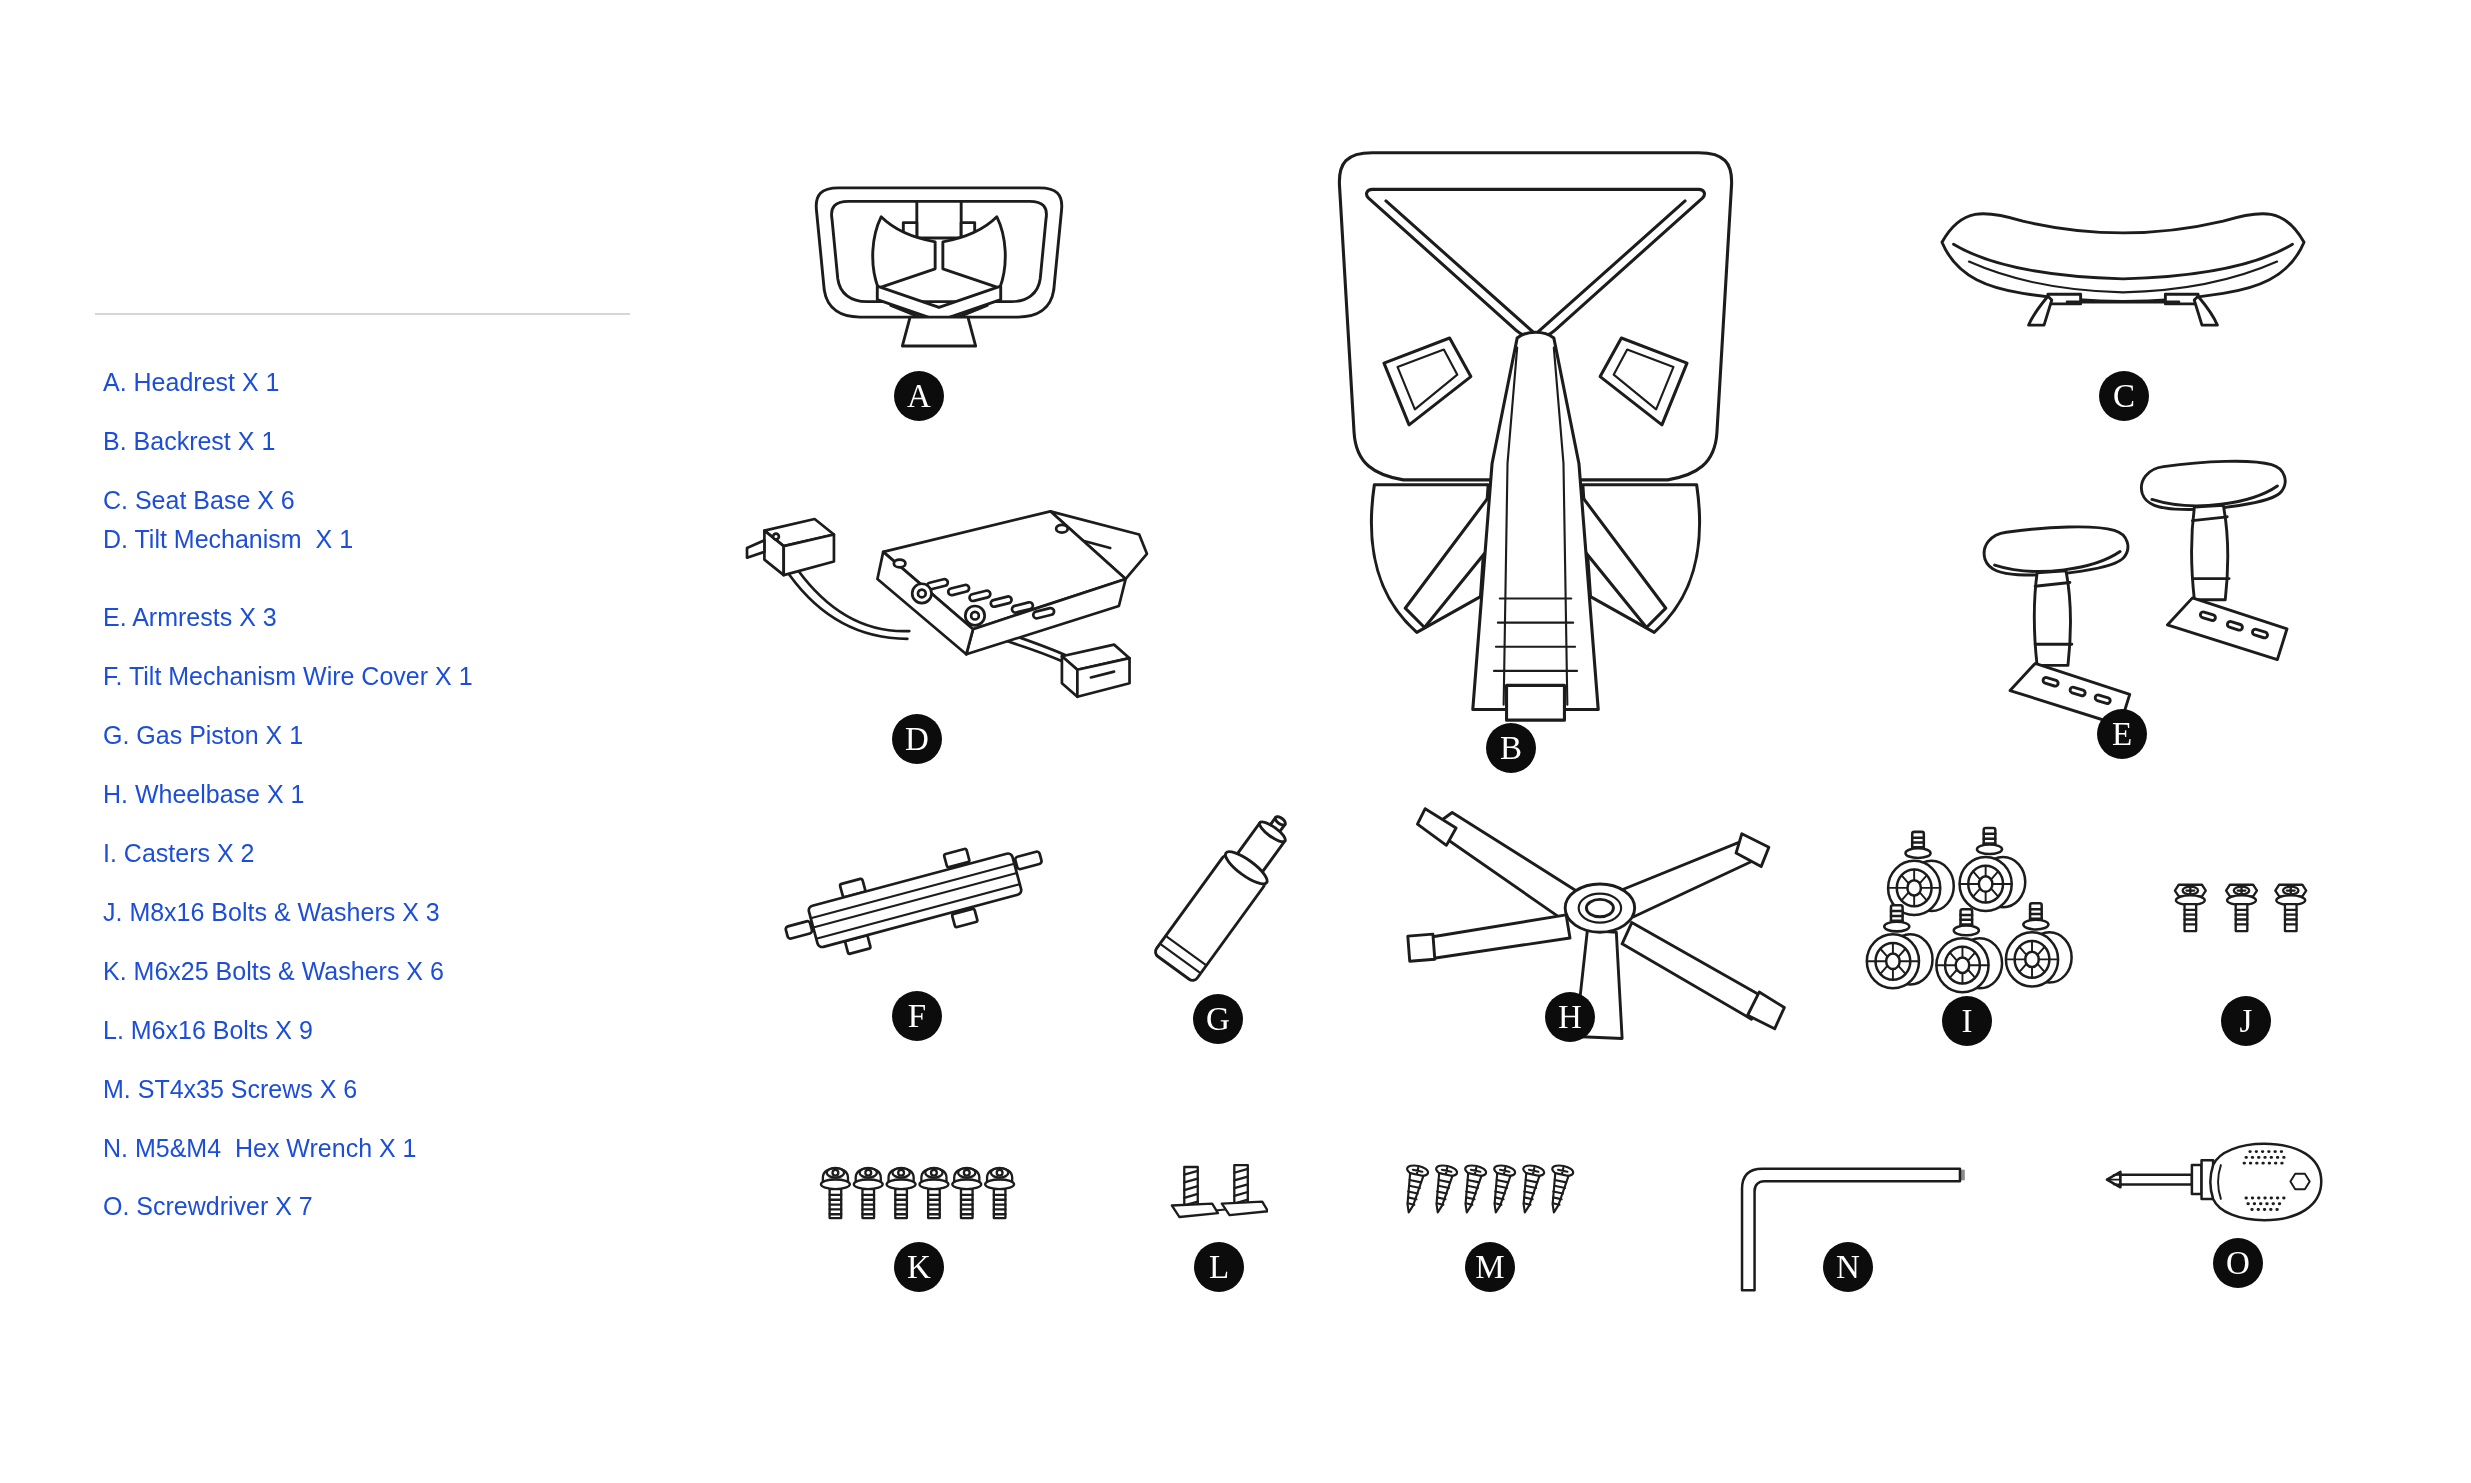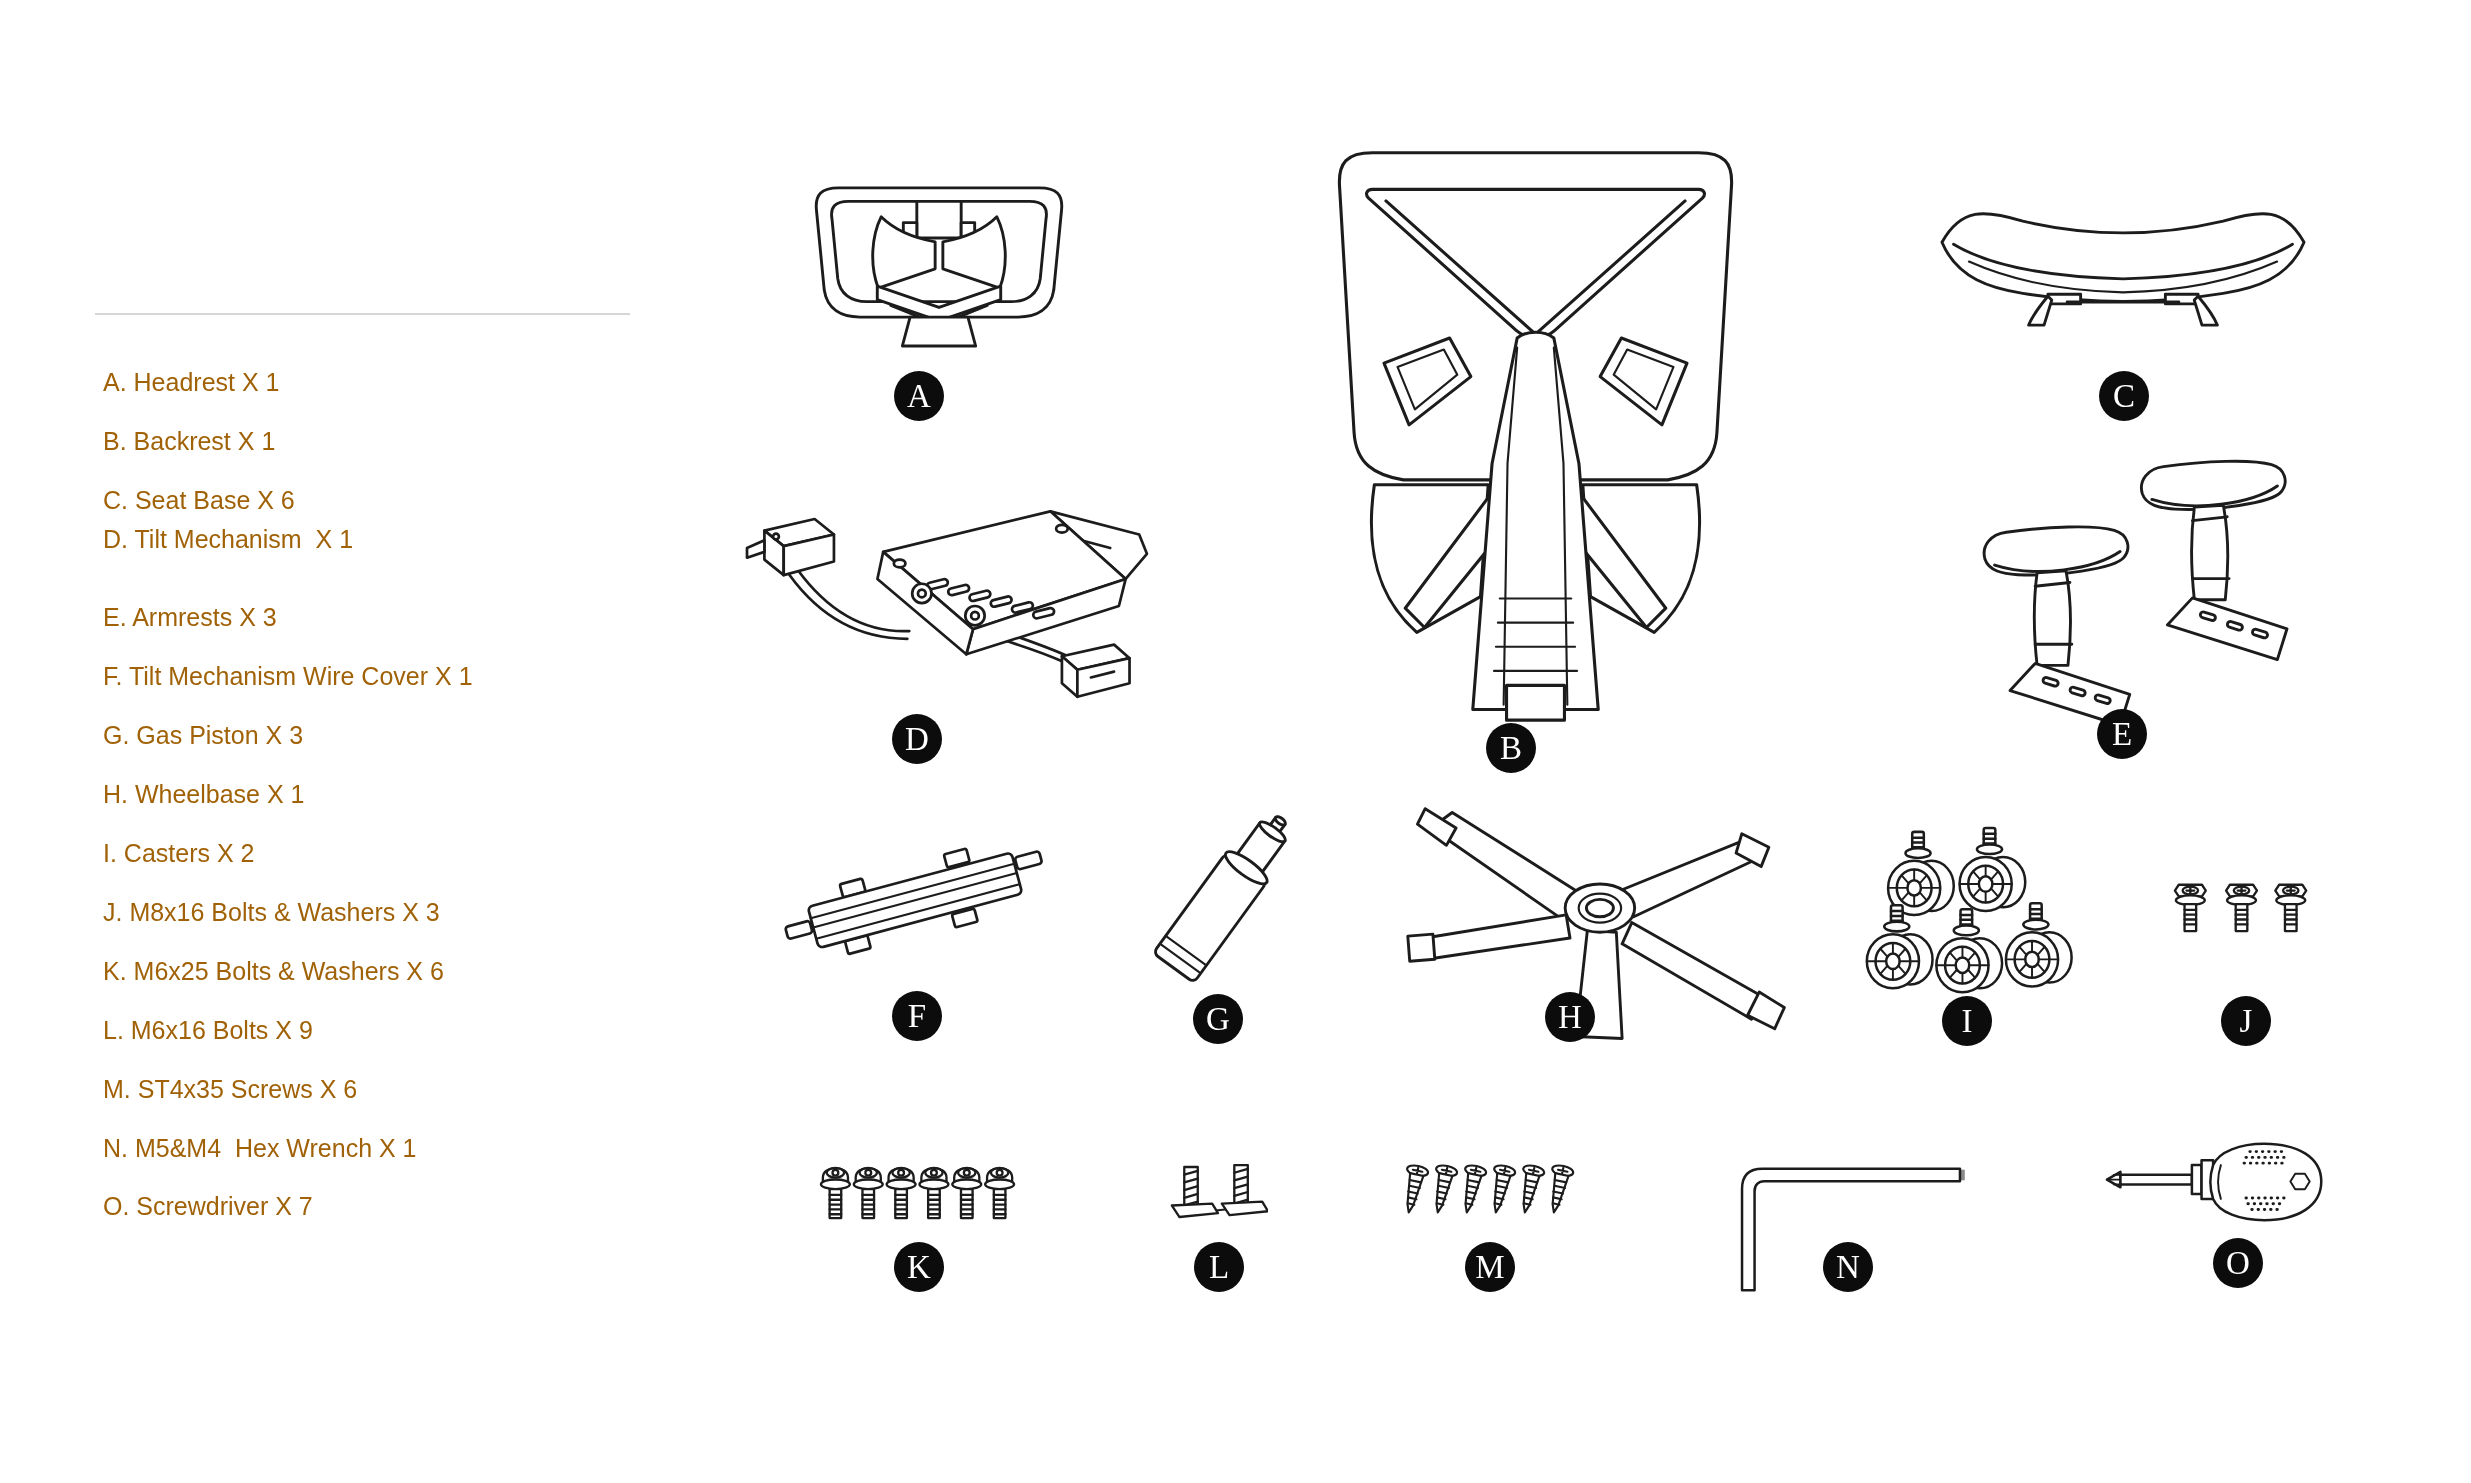--- a/index.html
+++ b/index.html
@@ -3,21 +3,21 @@
 <meta charset="utf-8">
 <style>
   html,body{margin:0;padding:0;background:#ffffff;}
   .canvas{position:relative;width:2472px;height:1483px;background:#ffffff;overflow:hidden;
           font-family:"Liberation Sans","DejaVu Sans",sans-serif;color:#161616;}
   .page-title{position:absolute;left:100px;top:220px;margin:0;font-size:50px;font-weight:700;
               letter-spacing:-1px;color:#111;}
   .divider{position:absolute;left:95px;top:313px;width:535px;height:1.9px;background:#d6d6d6;}
   .parts-list{position:absolute;left:0;top:0;margin:0;padding:0;list-style:none;}
   .list-item{position:absolute;left:103px;width:541px;font-size:25px;line-height:29px;
-             color:#a16207;white-space:pre;}
+             color:#1d4ed8;white-space:pre;}
   .part{position:absolute;}
   .part svg{display:block;}
   .badge{position:absolute;width:50px;height:50px;border-radius:50%;background:#0c0c0c;
           color:#ffffff;font-family:"Liberation Serif","DejaVu Serif",serif;font-size:33px;
           line-height:50px;text-align:center;}
   .defs-holder{position:absolute;width:0;height:0;overflow:hidden;}
 </style>
 </head>
 <body>
 
@@ -25,21 +25,21 @@
 
   <div class="divider"></div>
 
   <ul class="parts-list">
     <li class="list-item" style="top:368px">A. Headrest X 1</li>
     <li class="list-item" style="top:427px">B. Backrest X 1</li>
     <li class="list-item" style="top:486px">C. Seat Base X 6</li>
     <li class="list-item" style="top:525px">D. Tilt Mechanism  X 1</li>
     <li class="list-item" style="top:603px">E. Armrests X 3</li>
     <li class="list-item" style="top:662px">F. Tilt Mechanism Wire Cover X 1</li>
-    <li class="list-item" style="top:721px">G. Gas Piston X 3</li>
+    <li class="list-item" style="top:721px">G. Gas Piston X 1</li>
     <li class="list-item" style="top:780px">H. Wheelbase X 1</li>
     <li class="list-item" style="top:839px">I. Casters X 2</li>
     <li class="list-item" style="top:898px">J. M8x16 Bolts &amp; Washers X 3</li>
     <li class="list-item" style="top:957px">K. M6x25 Bolts &amp; Washers X 6</li>
     <li class="list-item" style="top:1016px">L. M6x16 Bolts X 9</li>
     <li class="list-item" style="top:1075px">M. ST4x35 Screws X 6</li>
     <li class="list-item" style="top:1134px">N. M5&amp;M4  Hex Wrench X 1</li>
     <li class="list-item" style="top:1192px">O. Screwdriver X 7</li>
   </ul>
 

